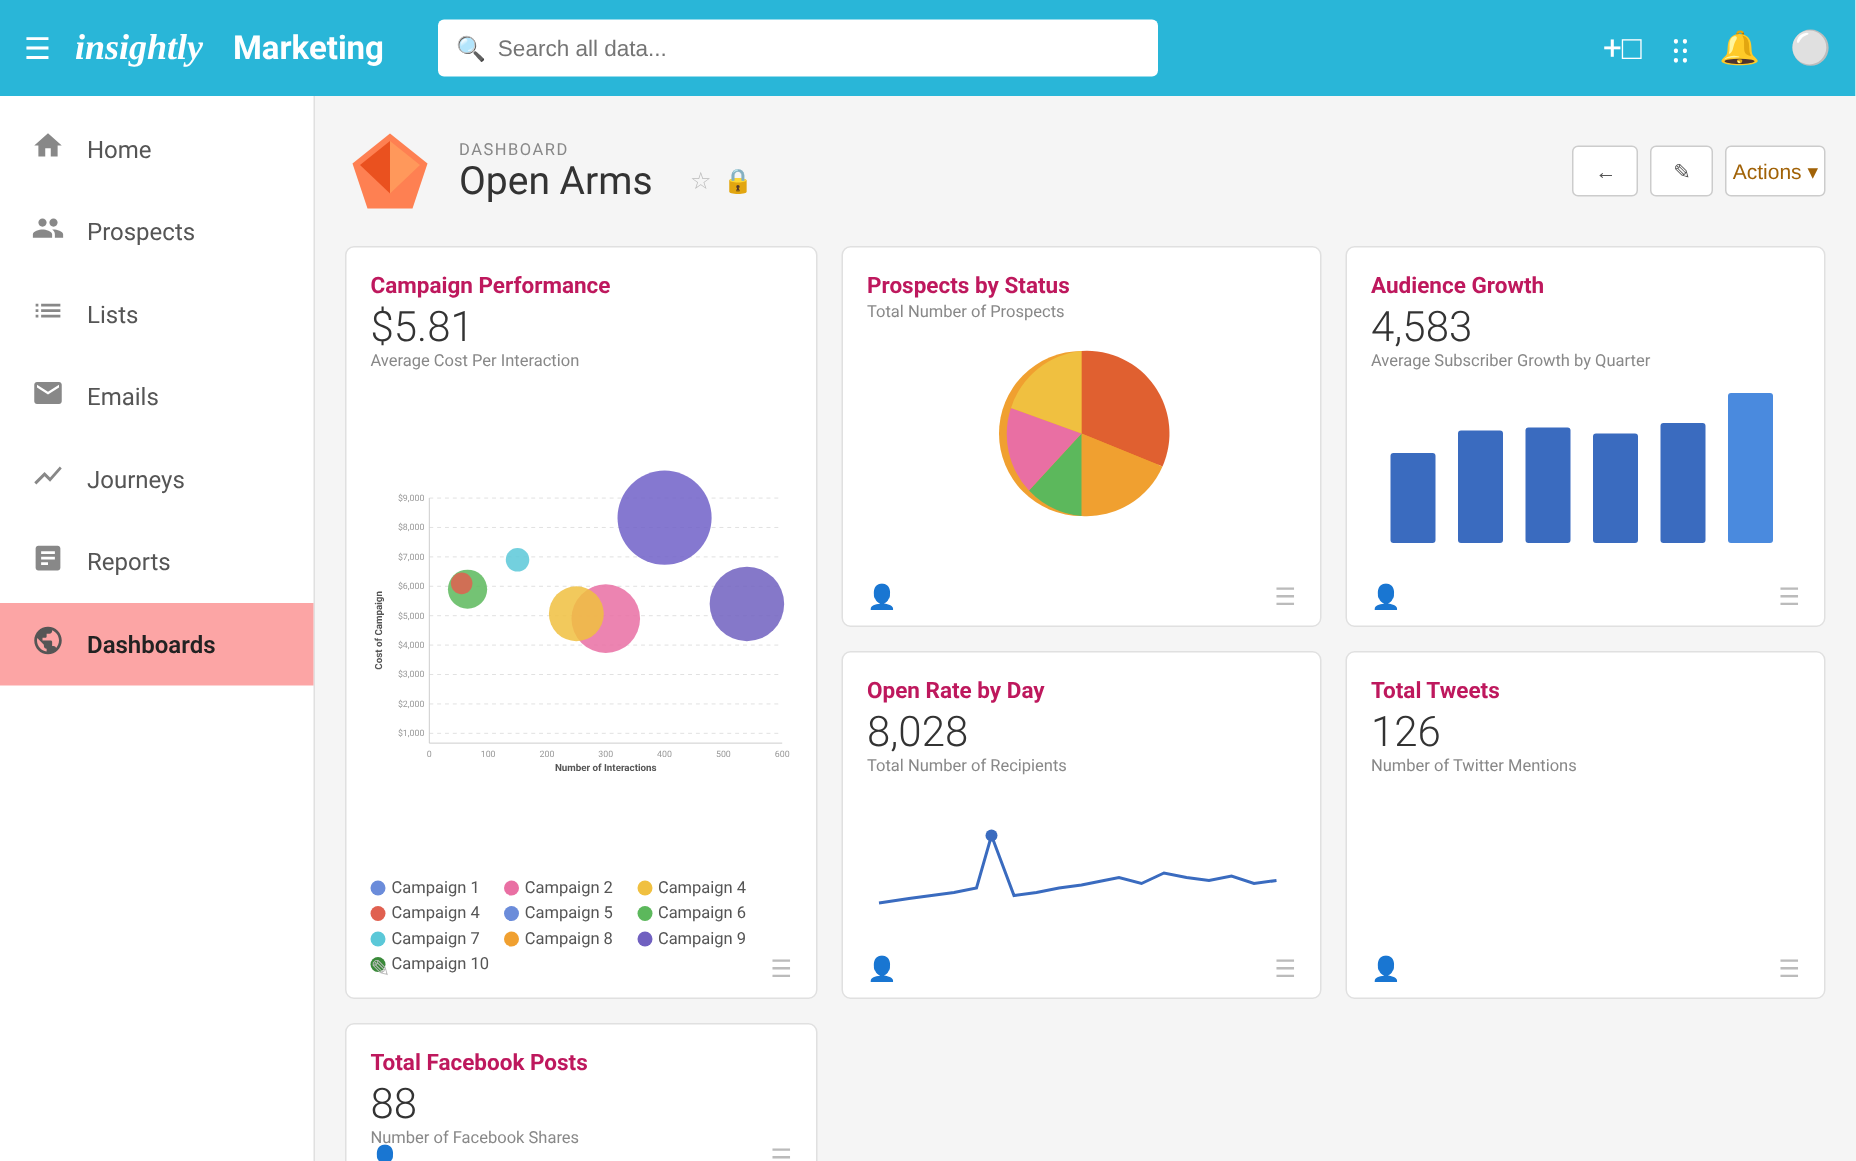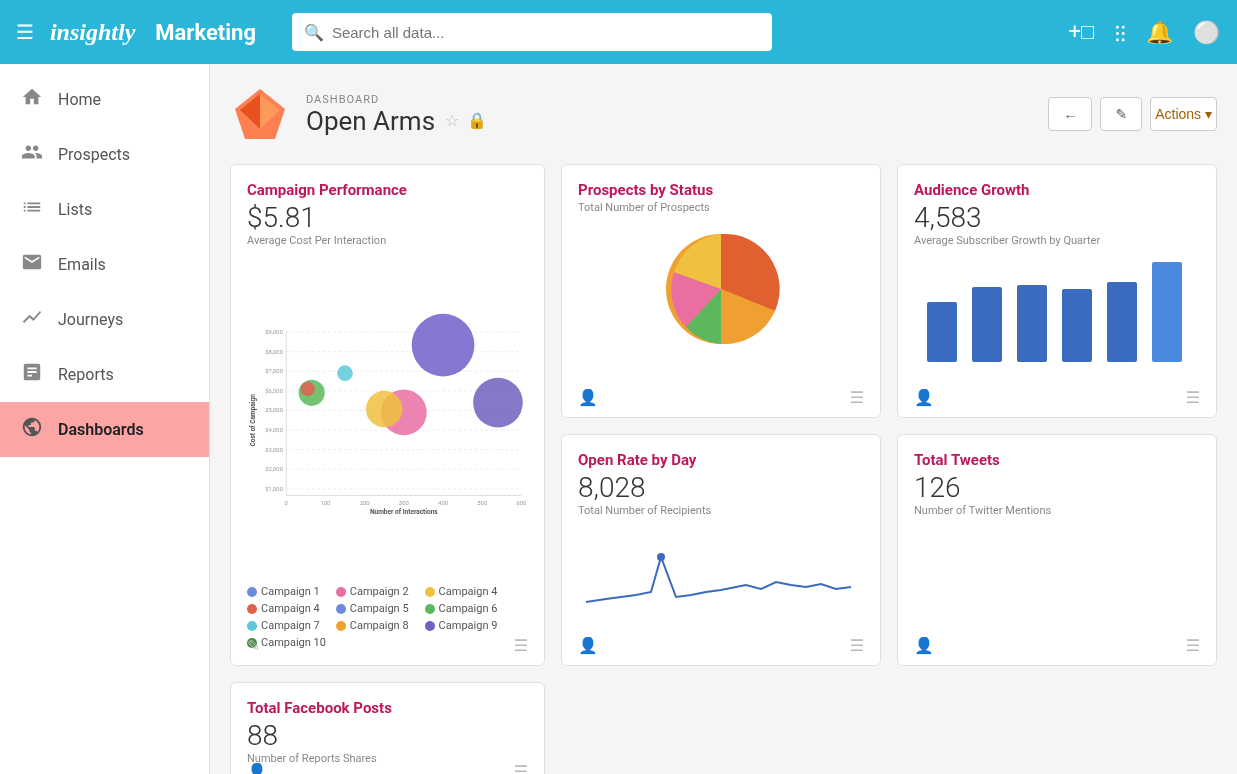--- a/index.html
+++ b/index.html
@@ -84,21 +84,21 @@
       flex-shrink: 0;
     }
     .dash-title-area { flex: 1; }
     .dash-label { font-size: 11px; color: #888; text-transform: uppercase; letter-spacing: 1px; }
     .dash-title {
       font-size: 26px;
       font-weight: 400;
       color: #333;
       display: flex;
       align-items: center;
-      gap: 10px;
+      gap: 25px;
     }
     .dash-title-icons { color: #bbb; font-size: 16px; display: flex; gap: 8px; }
     .dash-toolbar { display: flex; gap: 8px; align-items: center; }
     .dash-btn {
       border: 1px solid #ccc;
       background: white;
       border-radius: 4px;
       padding: 8px 14px;
       cursor: pointer;
       color: #555;
@@ -450,21 +450,21 @@
         <div class="widget-subtitle">Number of Twitter Mentions</div>
         <div class="widget-footer">
           <span>👤</span>
           <span>☰</span>
         </div>
       </div>
 
       <div class="widget">
         <div class="widget-title">Total Facebook Posts</div>
         <div class="widget-value">88</div>
-        <div class="widget-subtitle">Number of Reports Shares</div>
+        <div class="widget-subtitle">Number of Facebook Shares</div>
         <div class="widget-footer">
           <span>👤</span>
           <span>☰</span>
         </div>
       </div>
 
     </div>
   </main>
 </div>
 

